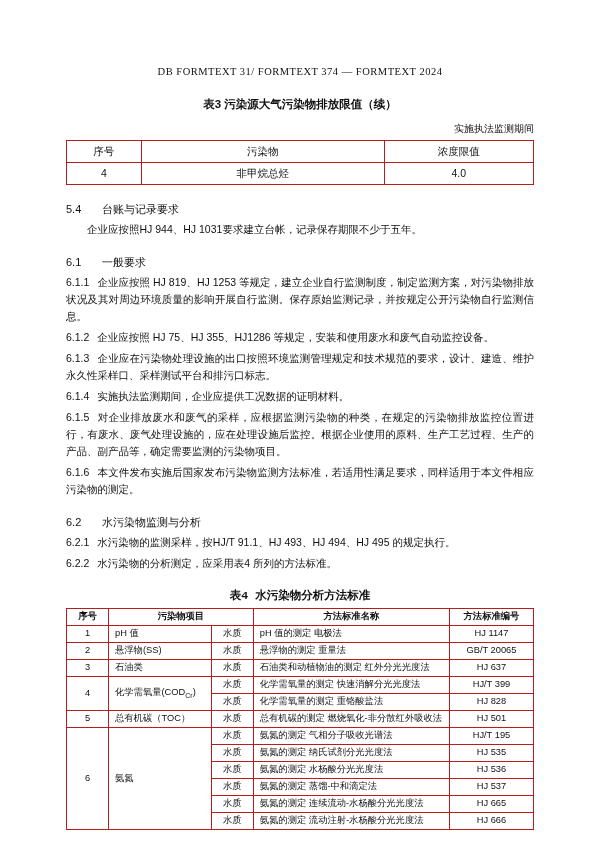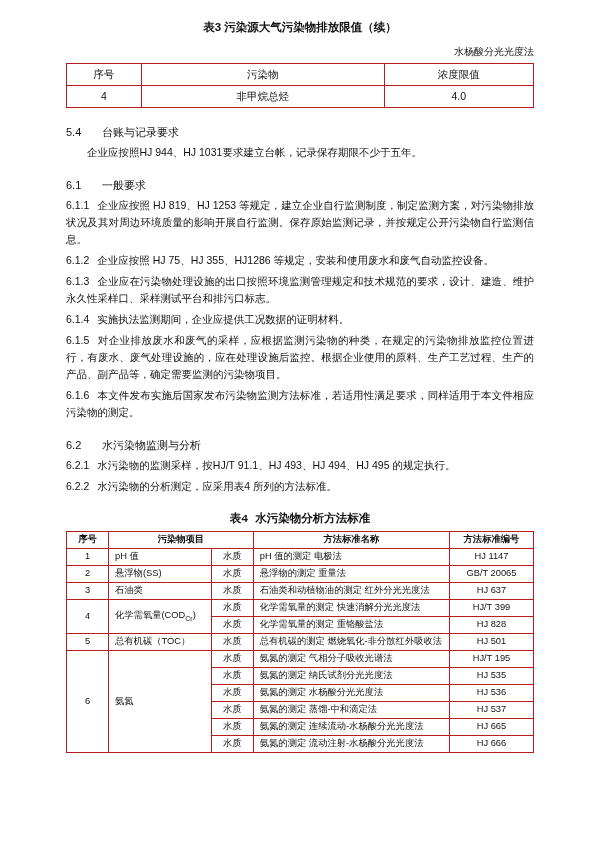--- a/index.html
+++ b/index.html
@@ -101,24 +101,25 @@
   table.doc.t4 .c4 { width: 42%; }
   table.doc.t4 .c5 { width: 18%; border-radius: 6px; }
   table.doc.t4 td.name { text-align: left; padding-left: 6px; }
   sub { font-size: 7px; }
 </style>
 </head>
 <body>
 
 <div class="page">
 
+  <div class="header">DB   FORMTEXT  31/    FORMTEXT  374 —  FORMTEXT  2024</div>
 
   <div class="tbl-caption">表3  污染源大气污染物排放限值（续）</div>
 
-  <div class="unit-line">水杨酸分光光度法</div>
+  <div class="unit-line">实施执法监测期间</div>
 
   <table class="doc t3">
     <thead>
       <tr>
         <th class="c-seq">序号</th>
         <th class="c-pollutant">污染物</th>
         <th class="c-limit">浓度限值</th>
       </tr>
     </thead>
     <tbody>

